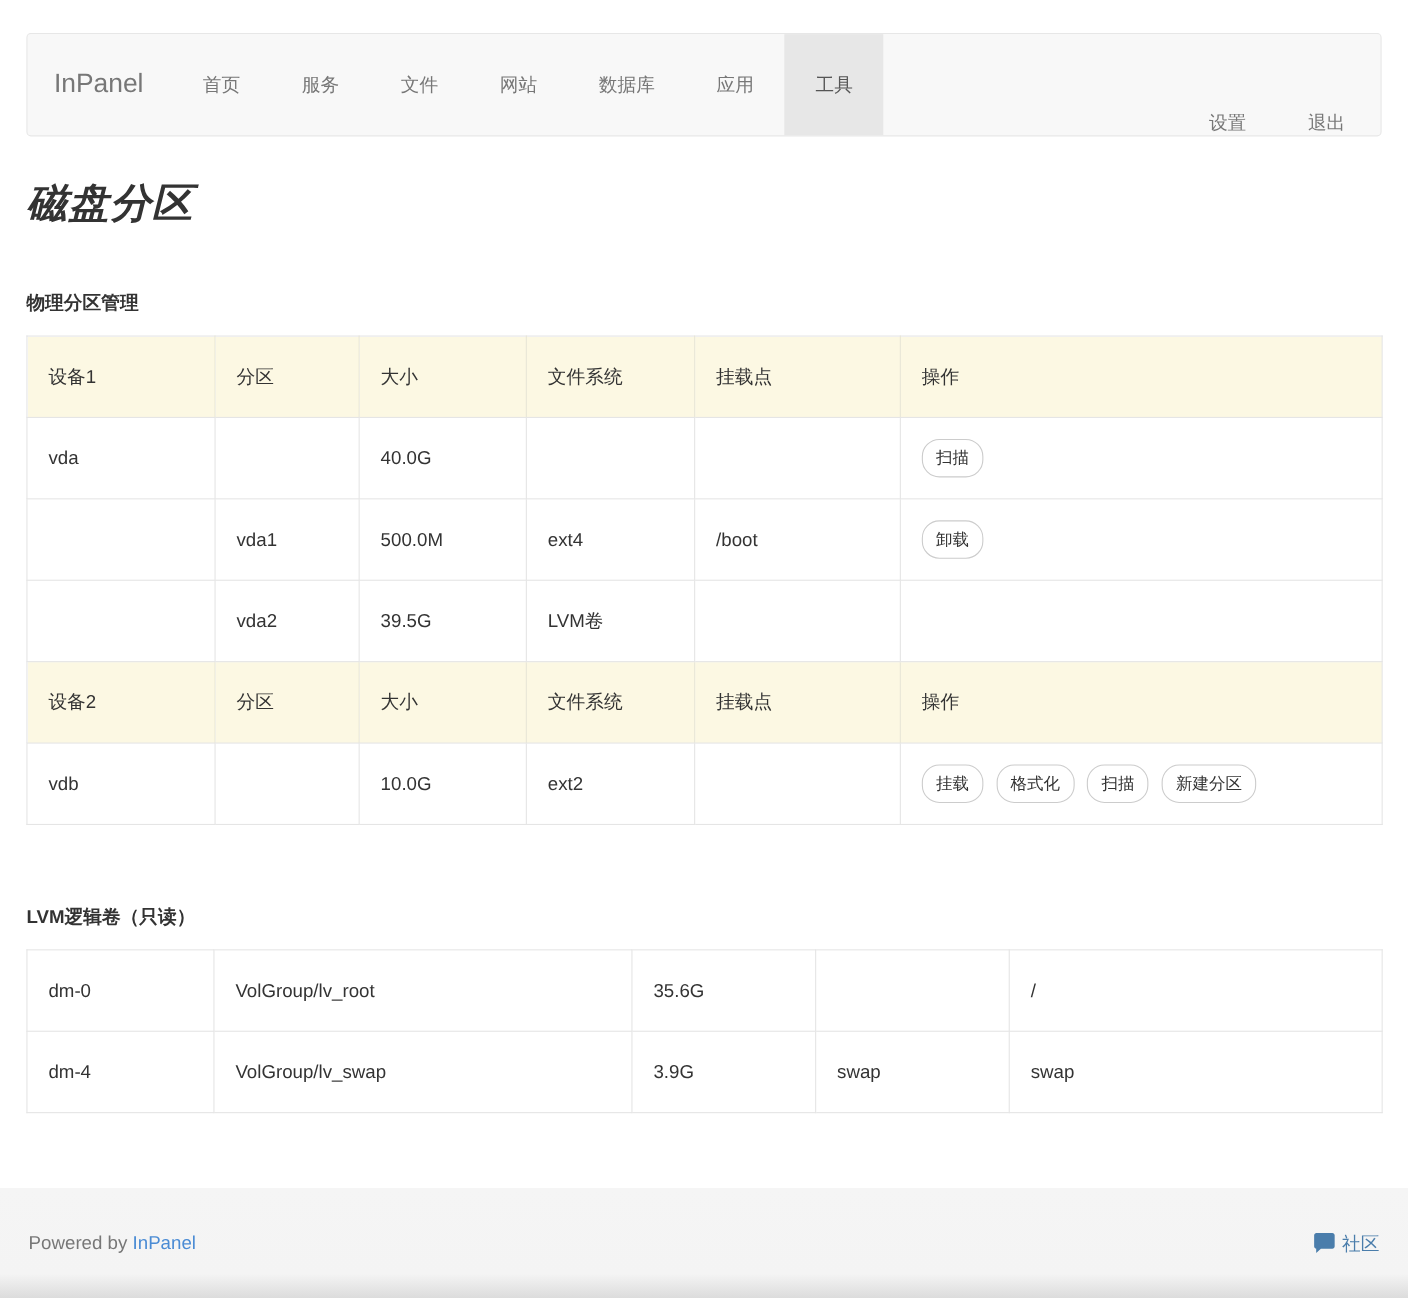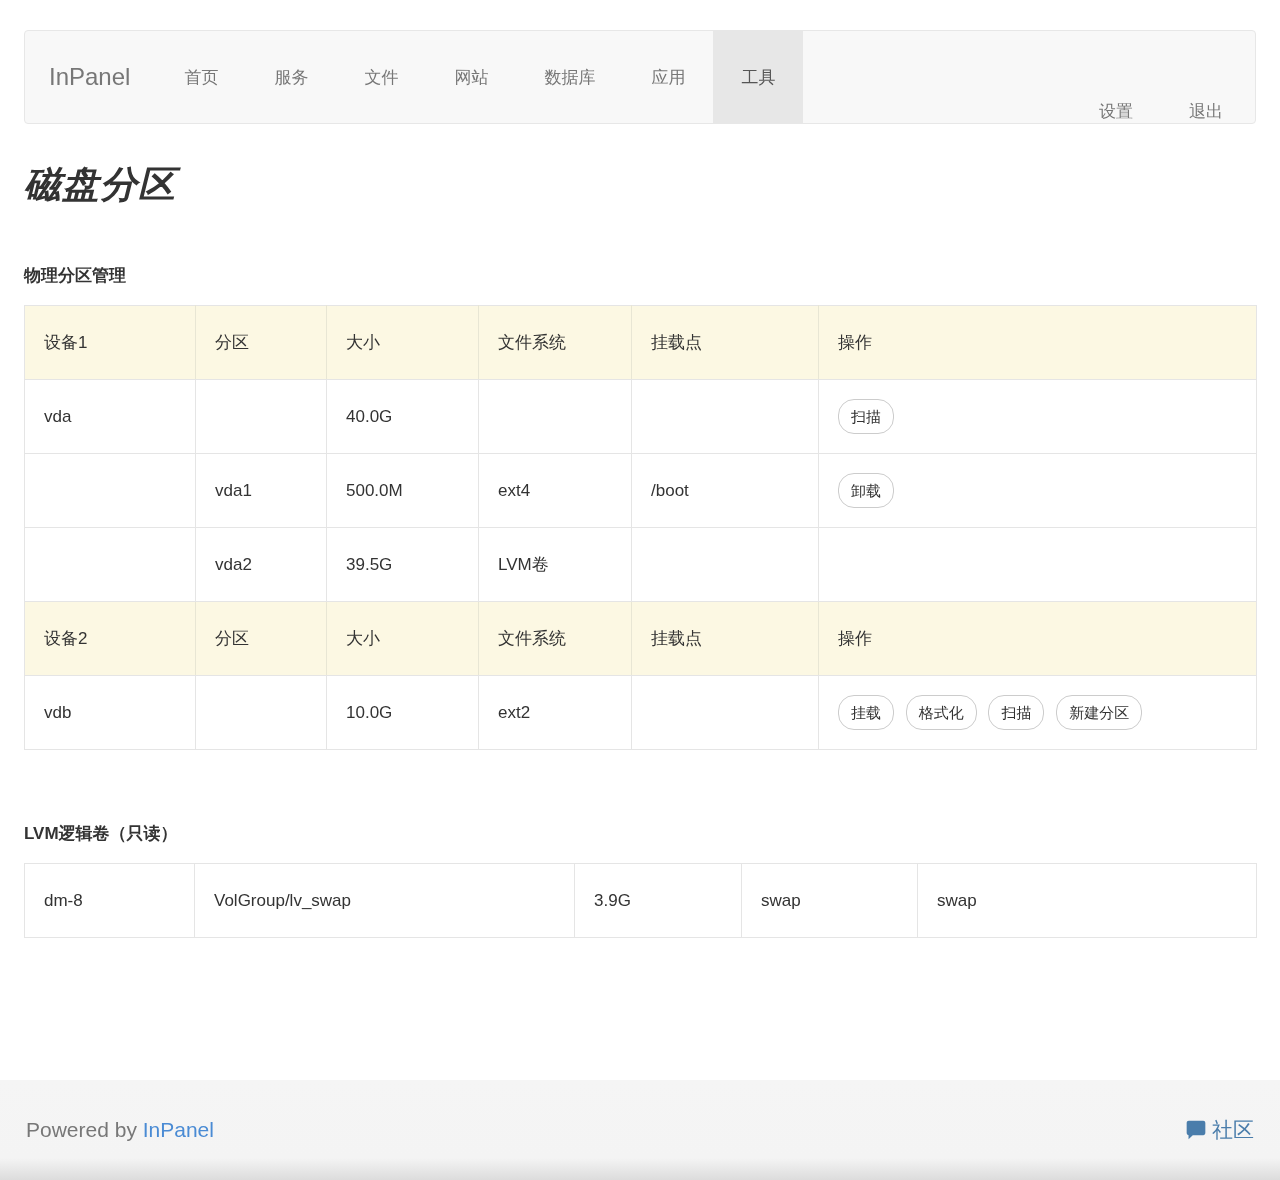--- a/index.html
+++ b/index.html
@@ -97,21 +97,21 @@
   
   .footer {
     position: absolute;
     left: 0; right: 0; bottom: 0;
     height: 100px;
     background: linear-gradient(to bottom, #f5f5f5 0%, #f4f4f4 78%, #dcdcdc 100%);
     display: flex;
     align-items: center;
     justify-content: space-between;
     padding: 0 26px;
-    font-size: 21px;
+    font-size: 17px;
     color: #777777;
   }
   .footer a { text-decoration: none; cursor: pointer; }
   .powered-link { color: #4a8bd4; }
   .community-link {
     color: #4a7dab;
     display: inline-flex;
     align-items: center;
     gap: 5px;
   }
@@ -218,21 +218,28 @@
   <table class="grid">
     <colgroup>
       <col style="width:170px">
         <col style="width:380px">
         <col style="width:167px">
       <col style="width:176px">
         <col style="width:339px">
     </colgroup>
     <tbody>
     <tr>
-      <td>dm-8</td>
+      <td>dm-0</td>
+      <td>VolGroup/lv_root</td>
+      <td>35.6G</td>
+      <td></td>
+      <td>/</td>
+    </tr>
+    <tr>
+      <td>dm-4</td>
       <td>VolGroup/lv_swap</td>
       <td>3.9G</td>
       <td>swap</td>
       <td>swap</td>
     </tr>
   </tbody>
     </table>
 </div>
 
 <div class="footer">

